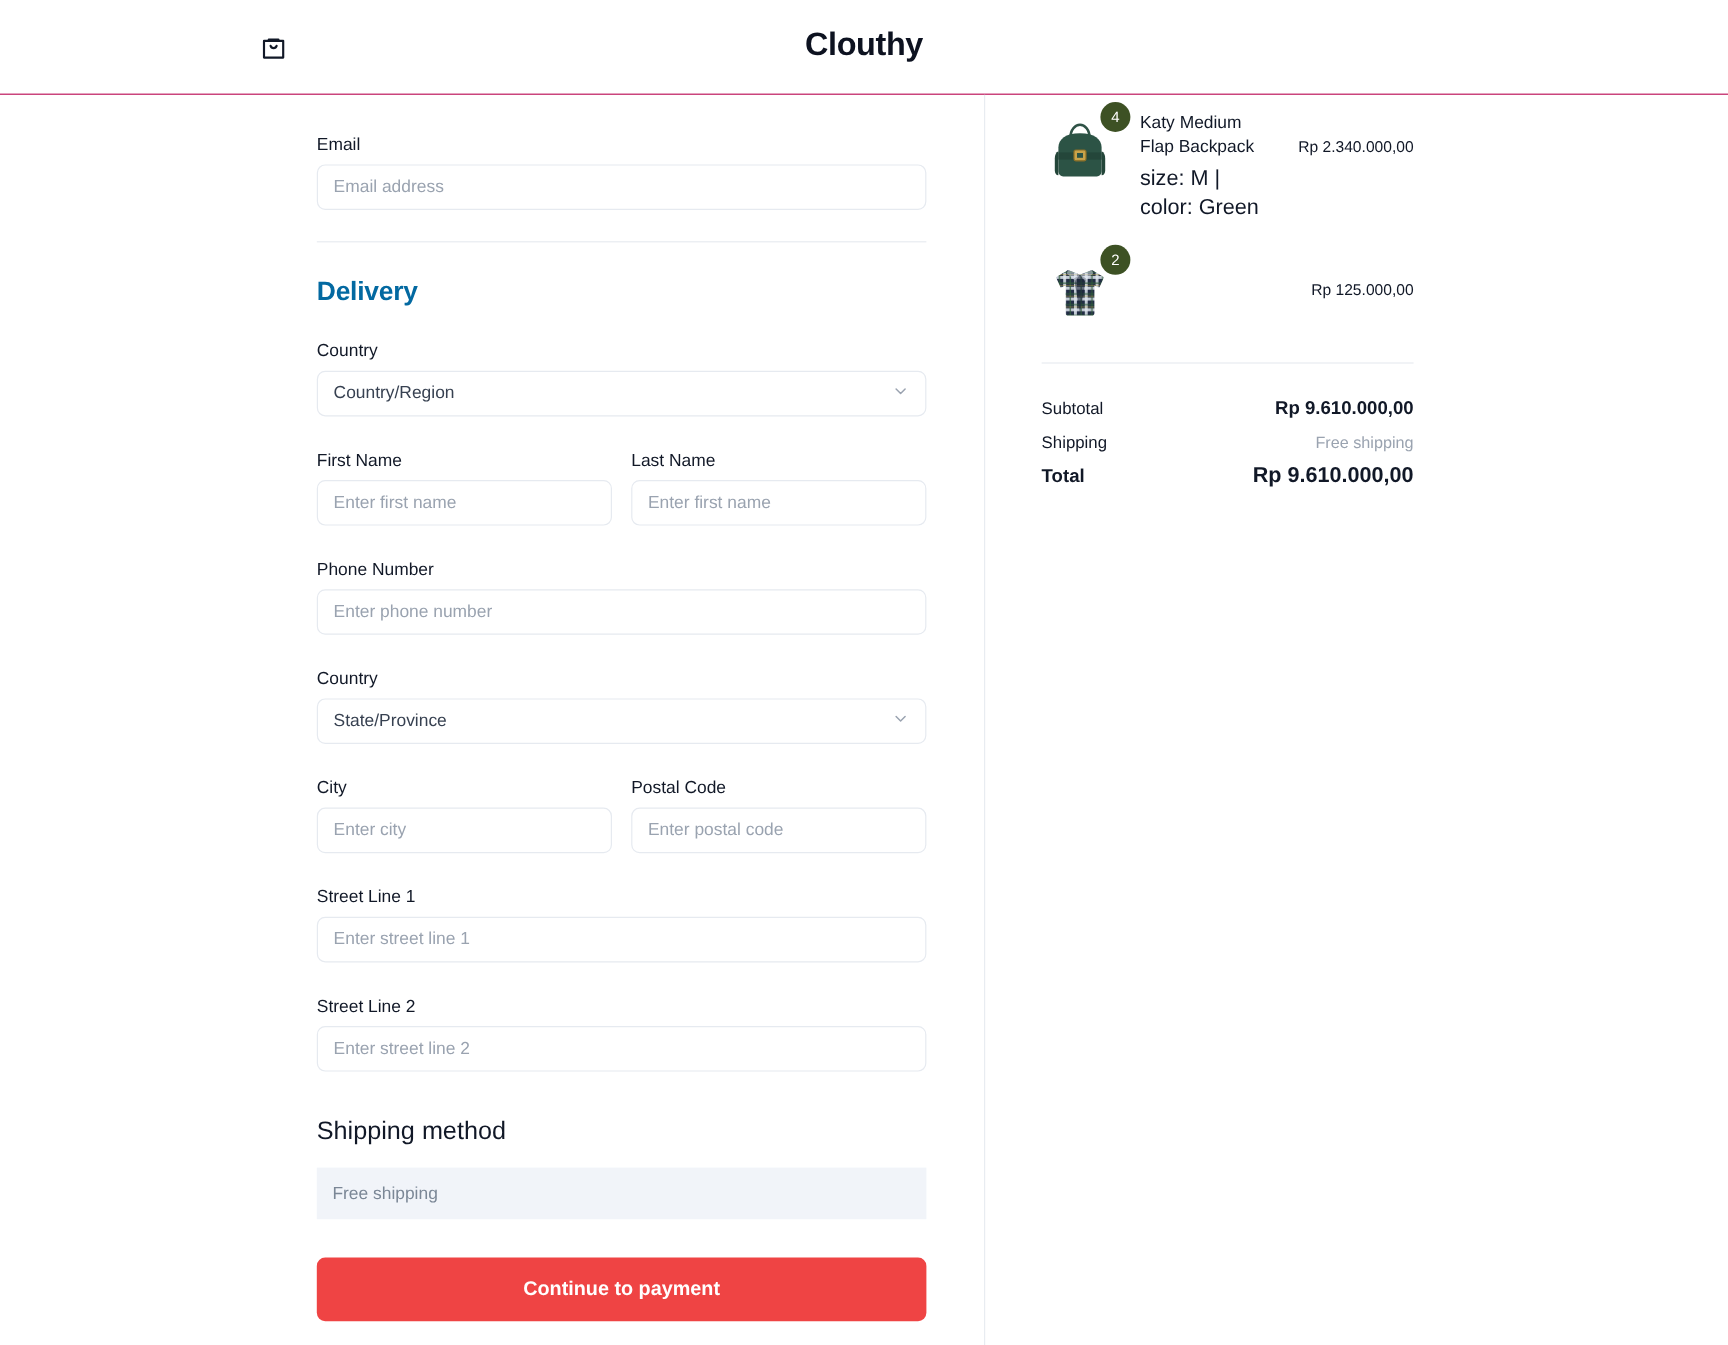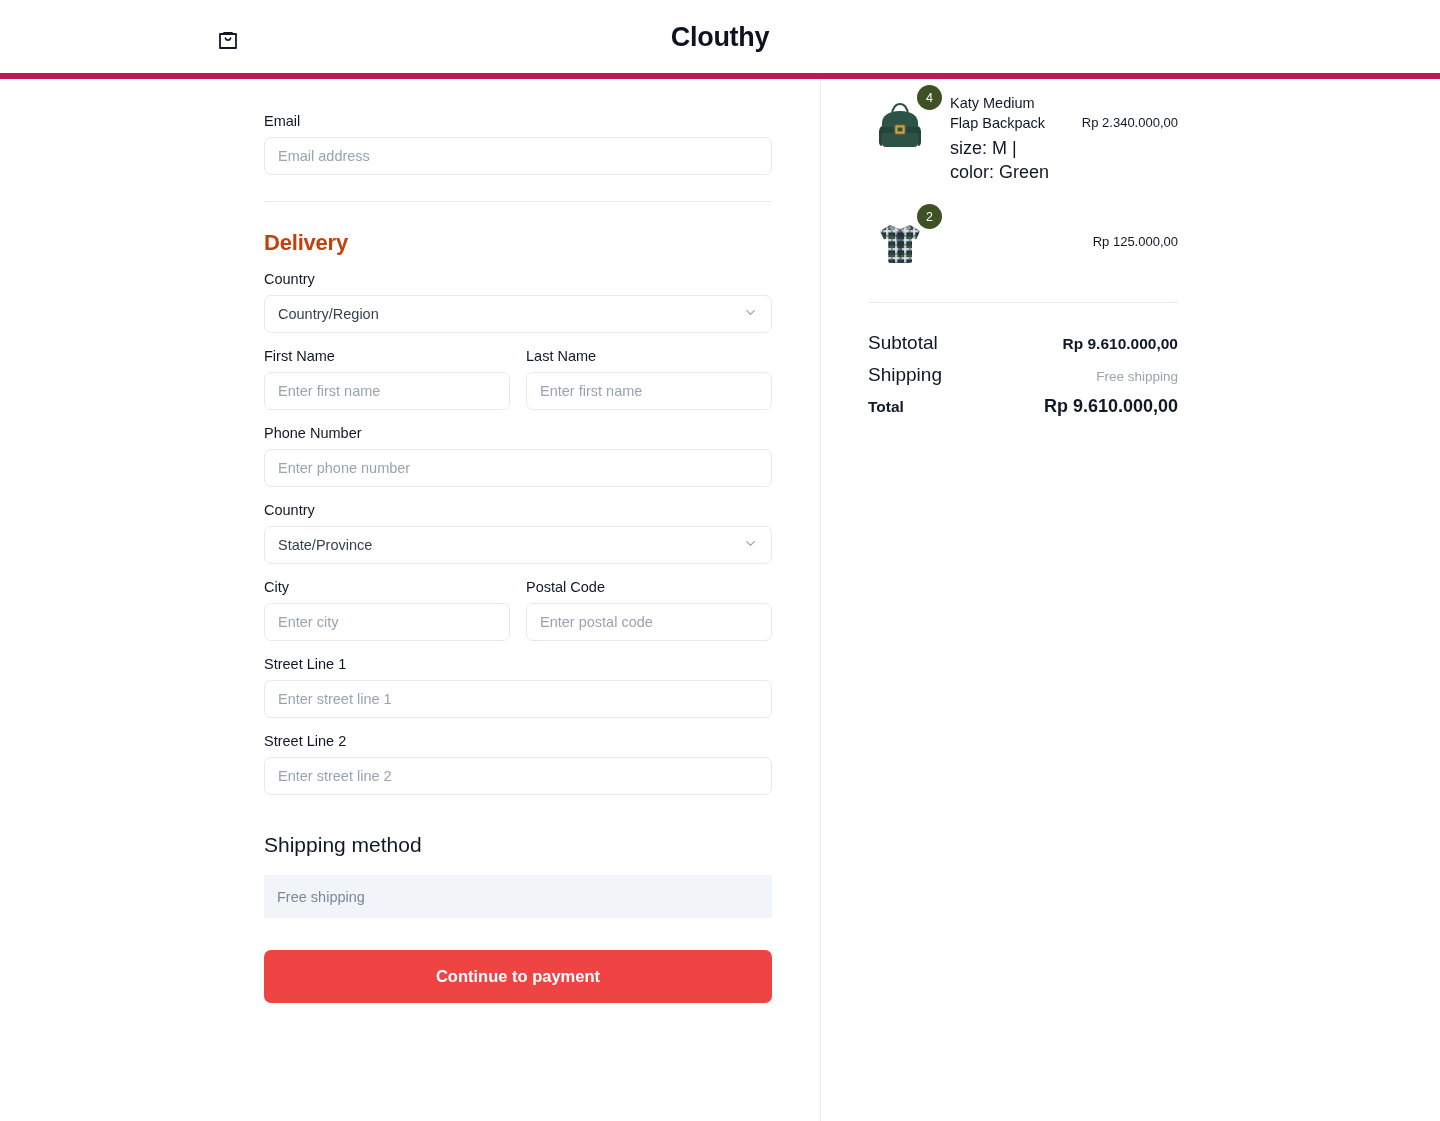--- a/index.html
+++ b/index.html
@@ -12,21 +12,21 @@
     color: #111827;
     -webkit-font-smoothing: antialiased;
   }
 
   .page { position: relative; width: 1440px; height: 1121px; overflow: hidden; }
 
   
   .header {
     position: relative;
     height: 79px;
-    border-bottom: 6px solid #be185d;
+    border-bottom: 1px solid #be185d;
     display: flex;
     align-items: center;
   }
   .bag-icon {
     position: absolute;
     left: 216px;
     top: 28px;
     width: 24px;
     height: 24px;
     color: #111827;
@@ -60,21 +60,21 @@
     left: 264px;
     top: 0;
     width: 508px;
   }
   .field-label {
     font-size: 14.5px;
     color: #111827;
     margin-bottom: 8px;
     display: block;
   }
-  .section-block { margin-top: 15px; }
+  .section-block { margin-top: 29px; }
 
   .input,
   .select {
     width: 100%;
     height: 38px;
     border: 1px solid #e6eaf0;
     border-radius: 7px;
     background: #ffffff;
     font-family: "Liberation Sans", sans-serif;
     font-size: 14.5px;
@@ -103,21 +103,21 @@
   .hr-soft {
     height: 1px;
     background: #e8ecf1;
     width: 100%;
     margin-top: 26px;
   }
 
   .h2 {
     font-size: 22px;
     font-weight: 700;
-    color: #c2410c;
+    color: #0369a1;
     letter-spacing: -0.2px;
   }
   .h2-light {
     font-size: 21px;
     font-weight: 400;
     color: #111827;
   }
 
   .row2 {
     display: flex;
@@ -219,21 +219,21 @@
     margin-top: 26px;
   }
 
   .totals { margin-top: 29px; }
   .total-row {
     display: flex;
     justify-content: space-between;
     align-items: baseline;
     margin-bottom: 10px;
   }
-  .t-label { font-size: 19px; color: #111827; }
+  .t-label { font-size: 14px; color: #111827; }
   .t-value { font-size: 15.5px; color: #111827; font-weight: 700; }
   .t-value.muted { font-weight: 400; font-size: 13.5px; color: #9aa3b0; }
   .total-row.grand { margin-top: 6px; }
   .grand .t-label { font-weight: 700; font-size: 15.5px; }
   .grand .t-value { font-size: 18px; font-weight: 700; }
 </style>
 </head>
 <body>
 
 <div class="page">

